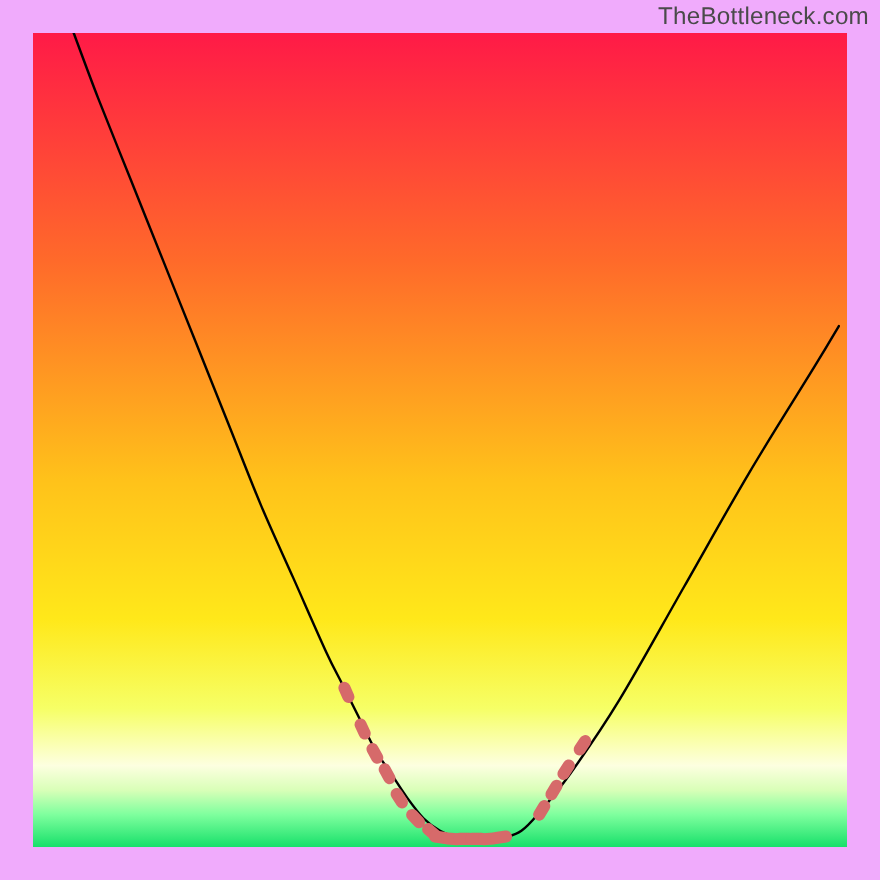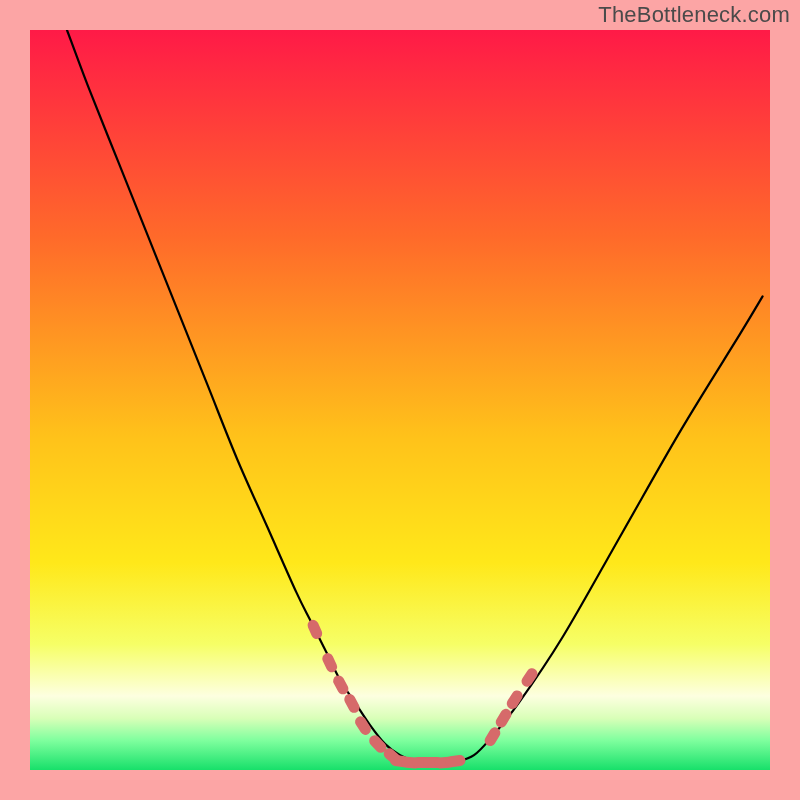--- a/index.html
+++ b/index.html
@@ -8,21 +8,21 @@
     width: 800px;
     height: 800px;
     overflow: hidden;
     background: #000;
     font-family: Arial, Helvetica, sans-serif;
   }
   .frame {
     position: absolute;
     left: 0; top: 0;
     width: 800px; height: 800px;
-    background: #fca5a5;
+    background: #f0abfc;
   }
   .plot-area {
     position: absolute;
     left: 30px; top: 30px;
     width: 740px; height: 740px;
     overflow: hidden;
   }
   .watermark {
     position: absolute;
     top: 2px;

